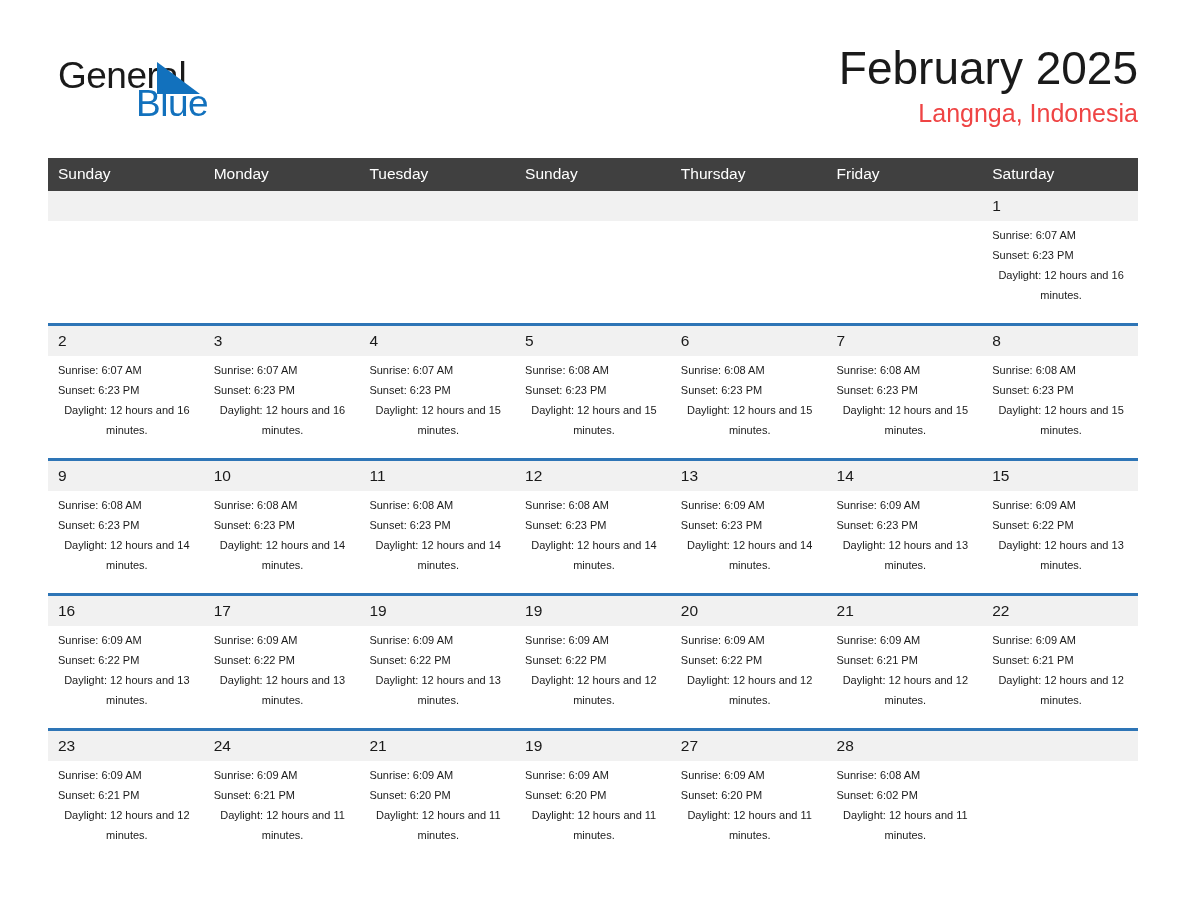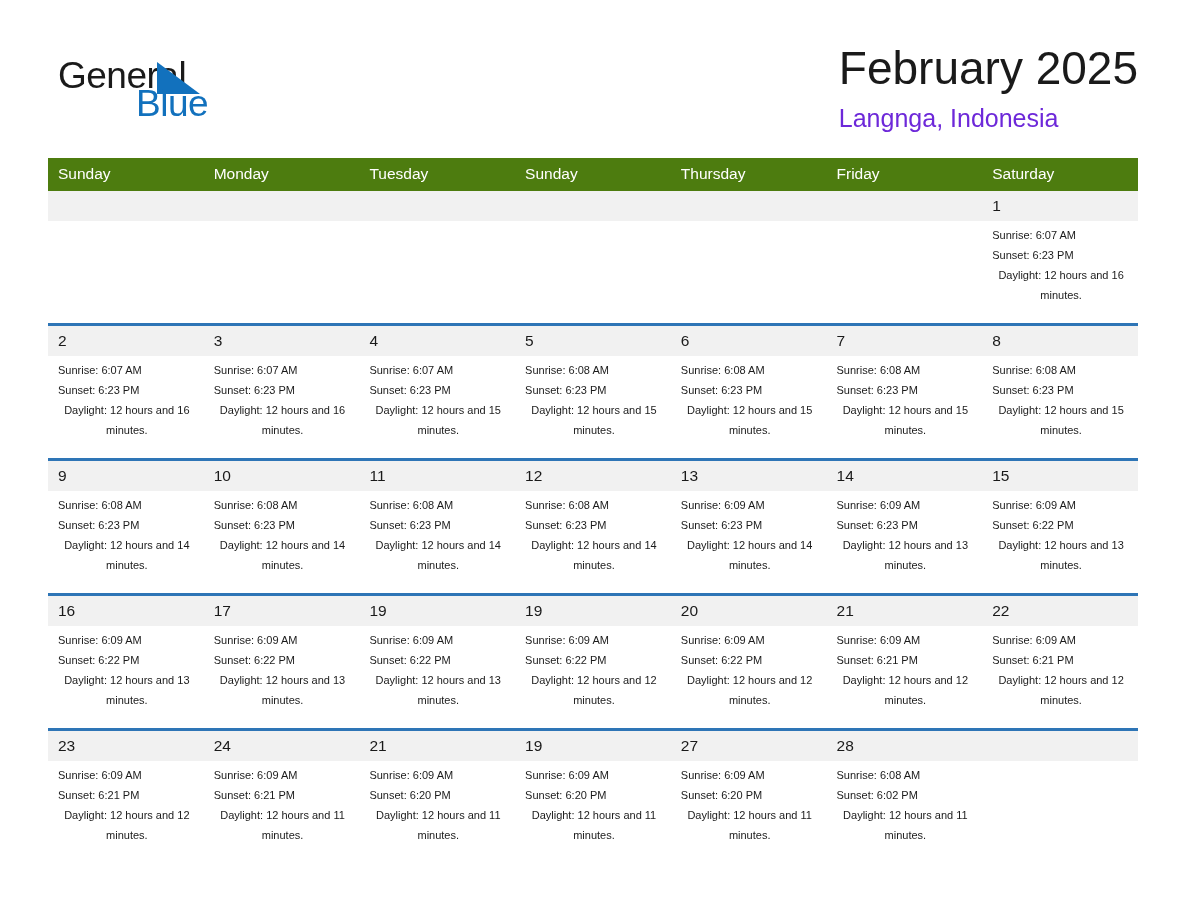--- a/index.html
+++ b/index.html
@@ -63,54 +63,53 @@
     letter-spacing: -0.5px;
     color: #1271bd;
     font-weight: 400;
     white-space: nowrap;
   }
 
   .title-block {
     position: absolute;
     right: 0;
     top: 0;
-    text-align: left;
+    text-align: right;
   }
   .month-title {
     font-size: 46px;
     line-height: 56px;
     font-weight: 400;
     color: #1a1a1a;
     white-space: nowrap;
   }
   .location {
     font-size: 25px;
     line-height: 34px;
     font-weight: 400;
-    color: #6d28d9;
+    color: #ef4444;
     white-space: nowrap;
-    margin-top: 5px;
   }
 
   
   .calendar {
     position: absolute;
     left: 48px;
     top: 158px;
     width: 1090px;
   }
   table.cal {
     border-collapse: collapse;
     table-layout: fixed;
     width: 1090px;
   }
   table.cal col { width: 155.71px; }
 
   thead th {
-    background: #4d7c0f;
+    background: #404040;
     color: #ffffff;
     font-size: 15.5px;
     font-weight: 400;
     text-align: left;
     padding: 7px 0 8px 10px;
     height: 16px;
     vertical-align: middle;
     white-space: nowrap;
     margin-top: 25px;
   }

